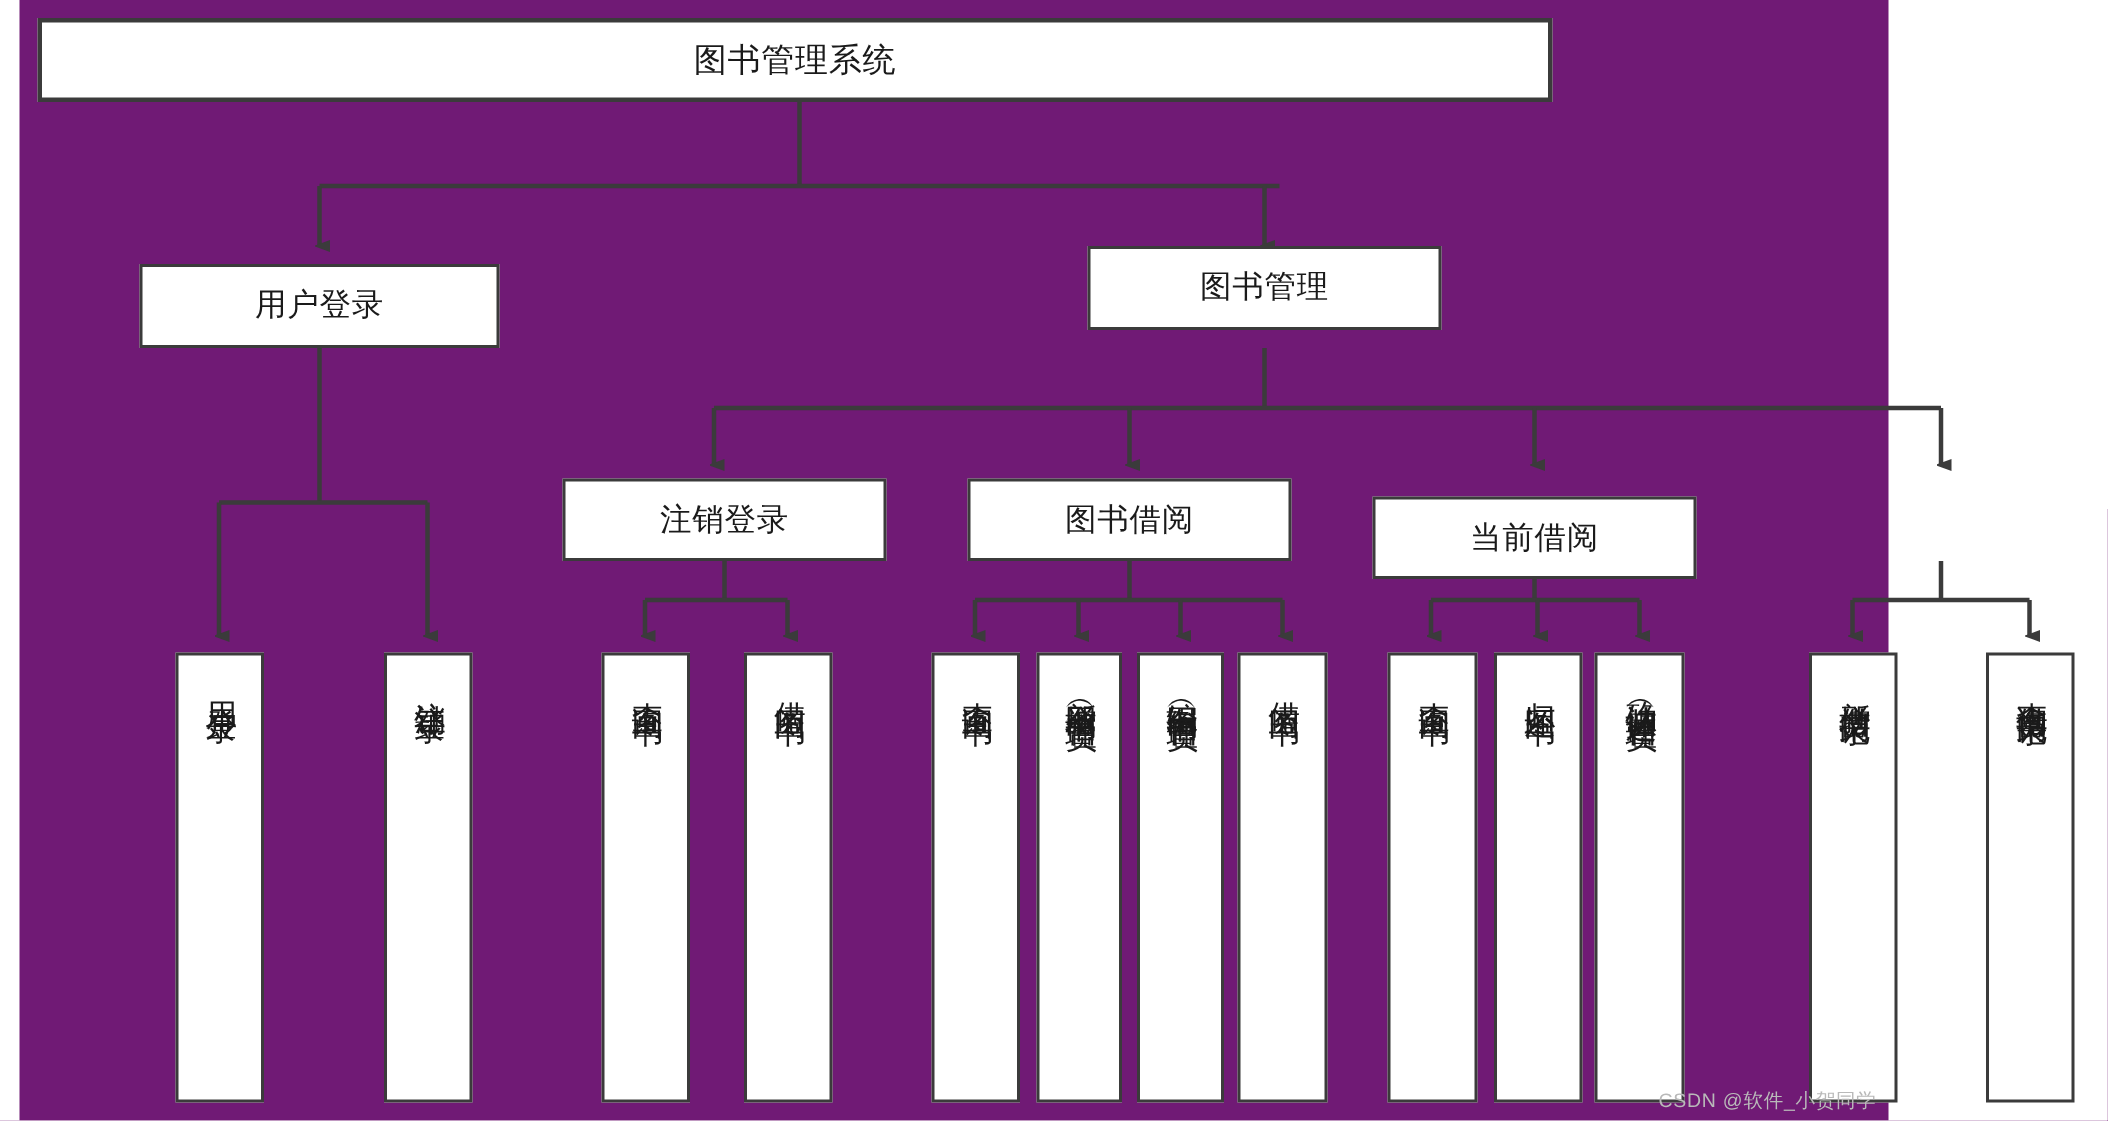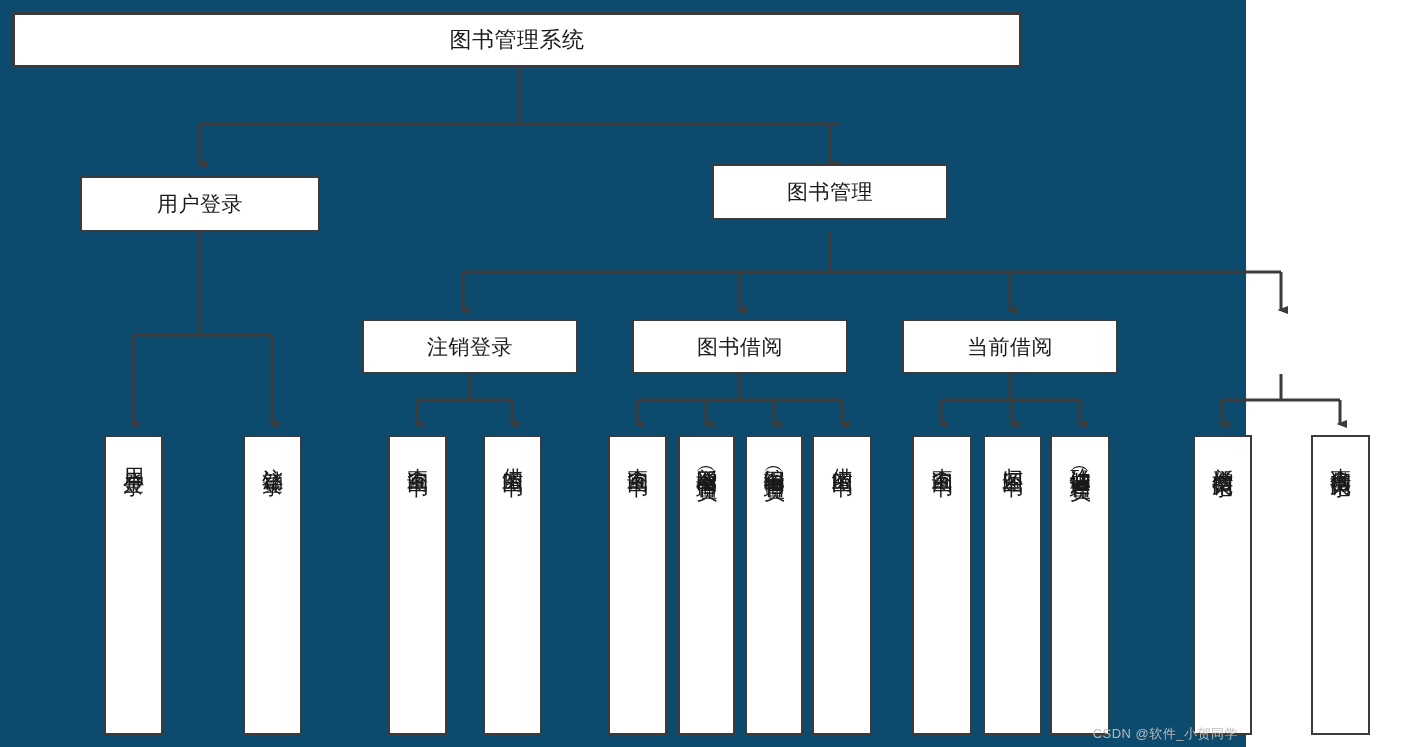--- a/index.html
+++ b/index.html
@@ -1,18 +1,18 @@
 <!DOCTYPE html>
 <html><head>
 <meta charset="utf-8">
 <style>
   html,body{margin:0;padding:0;background:#ffffff;}
   body{width:1405px;height:747px;overflow:hidden;
        font-family:"Liberation Sans","DejaVu Sans",sans-serif;color:#1a1a1a;}
-  #stage{position:relative;width:1246px;height:747px;background:#0c4a6e;}
+  #stage{position:relative;width:1246px;height:747px;background:#701a75;margin-left:13px;}
   #wires{position:absolute;left:0;top:0;width:1405px;height:747px;}
 
   .node{position:absolute;box-sizing:border-box;background:#ffffff;
         border:2px solid #3b3b3b;display:flex;align-items:center;
         justify-content:center;}
   .node.root{border-width:3px;}
   .node .lbl{display:block;line-height:1.12;letter-spacing:.5px;}
 
   
   .h-label{font-size:21px;white-space:nowrap;}
@@ -92,21 +92,21 @@
   <div class="node" style="left:712px;top:164px;width:236px;height:56px;">
     <span class="lbl h-label">图书管理</span>
   </div>
 
   <div class="node" style="left:362px;top:319px;width:216px;height:55px;">
     <span class="lbl h-label">注销登录</span>
   </div>
   <div class="node" style="left:632px;top:319px;width:216px;height:55px;">
     <span class="lbl h-label">图书借阅</span>
   </div>
-  <div class="node" style="left:902px;top:319px;width:216px;height:55px;justify-content:center;">
+  <div class="node" style="left:902px;top:331px;width:216px;height:55px;justify-content:center;">
     <span class="lbl h-label">当前借阅</span>
   </div>
 
   <div class="node leaf" style="left:104px;top:435px;width:59px;height:300px;">
     <span class="lbl v-label">用户登录</span>
   </div>
   <div class="node leaf" style="left:243px;top:435px;width:59px;height:300px;">
     <span class="lbl v-label">注销登录</span>
   </div>
 

